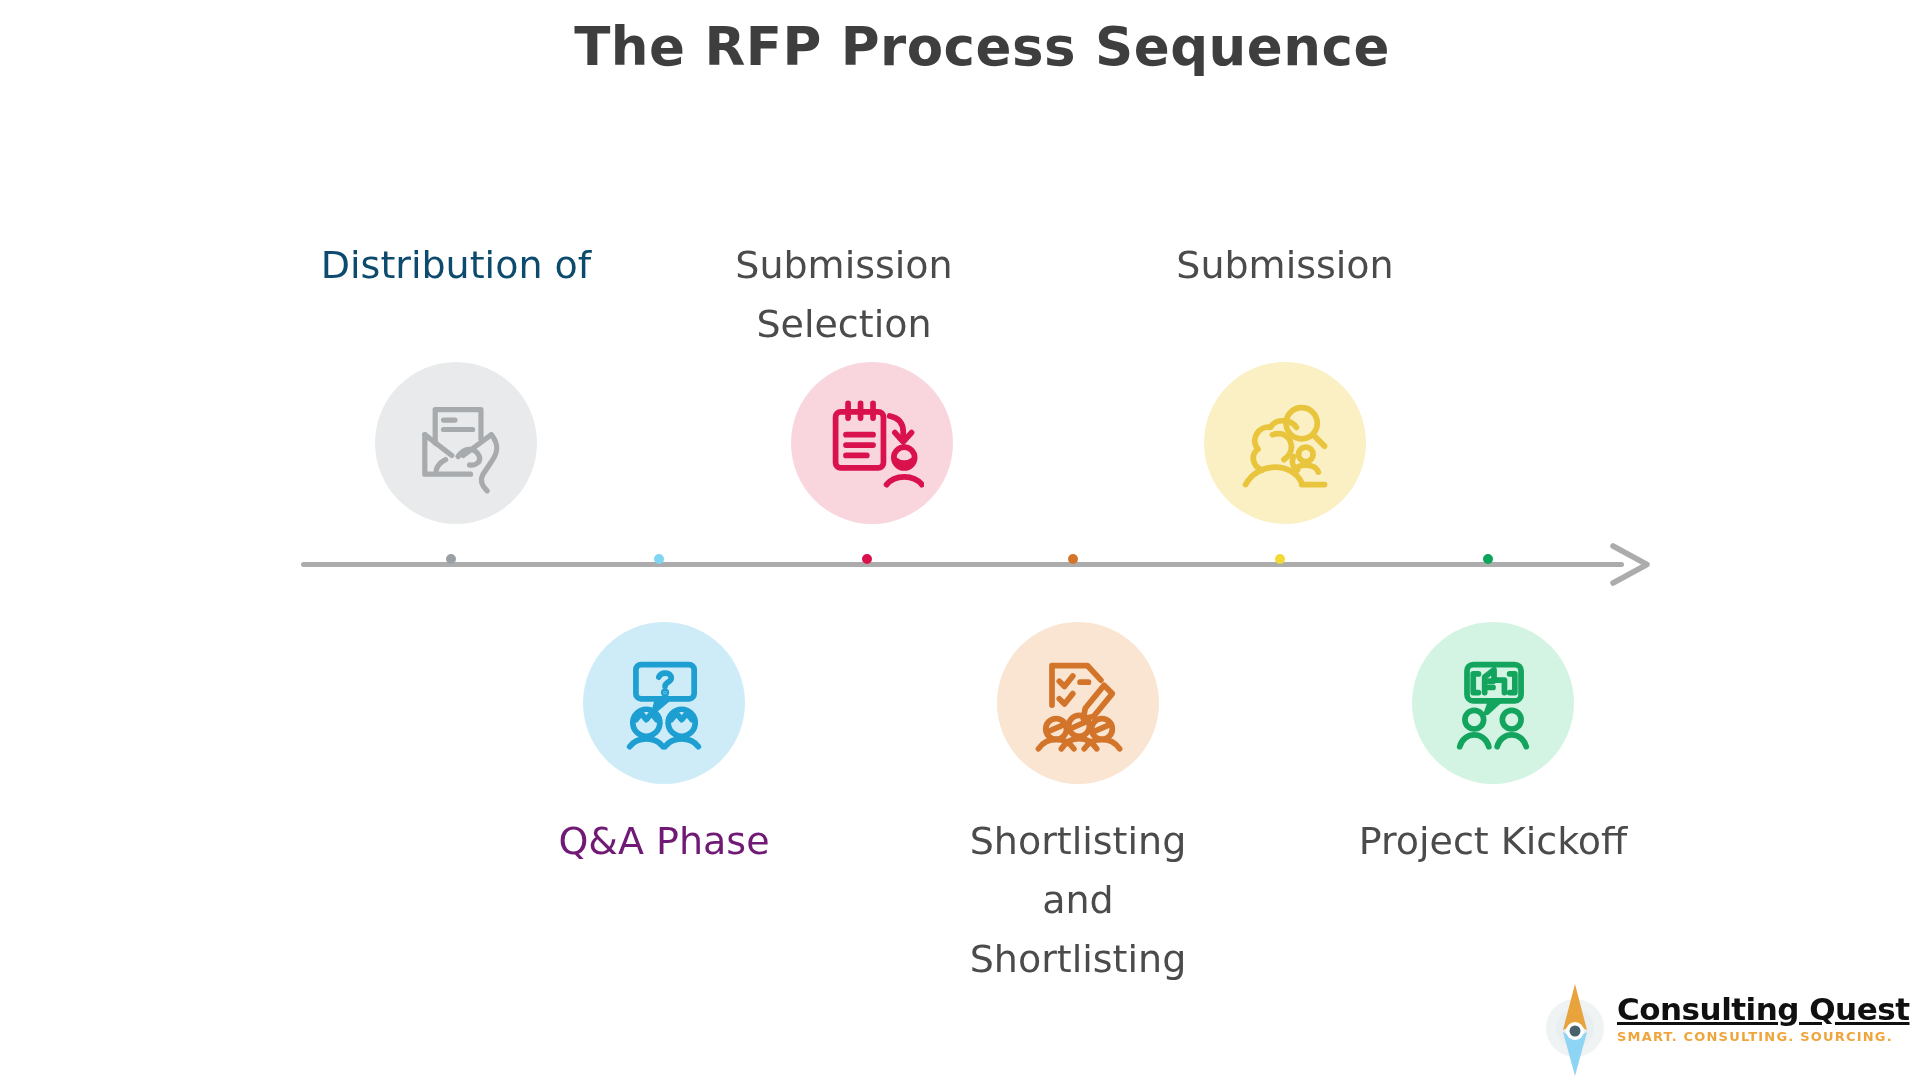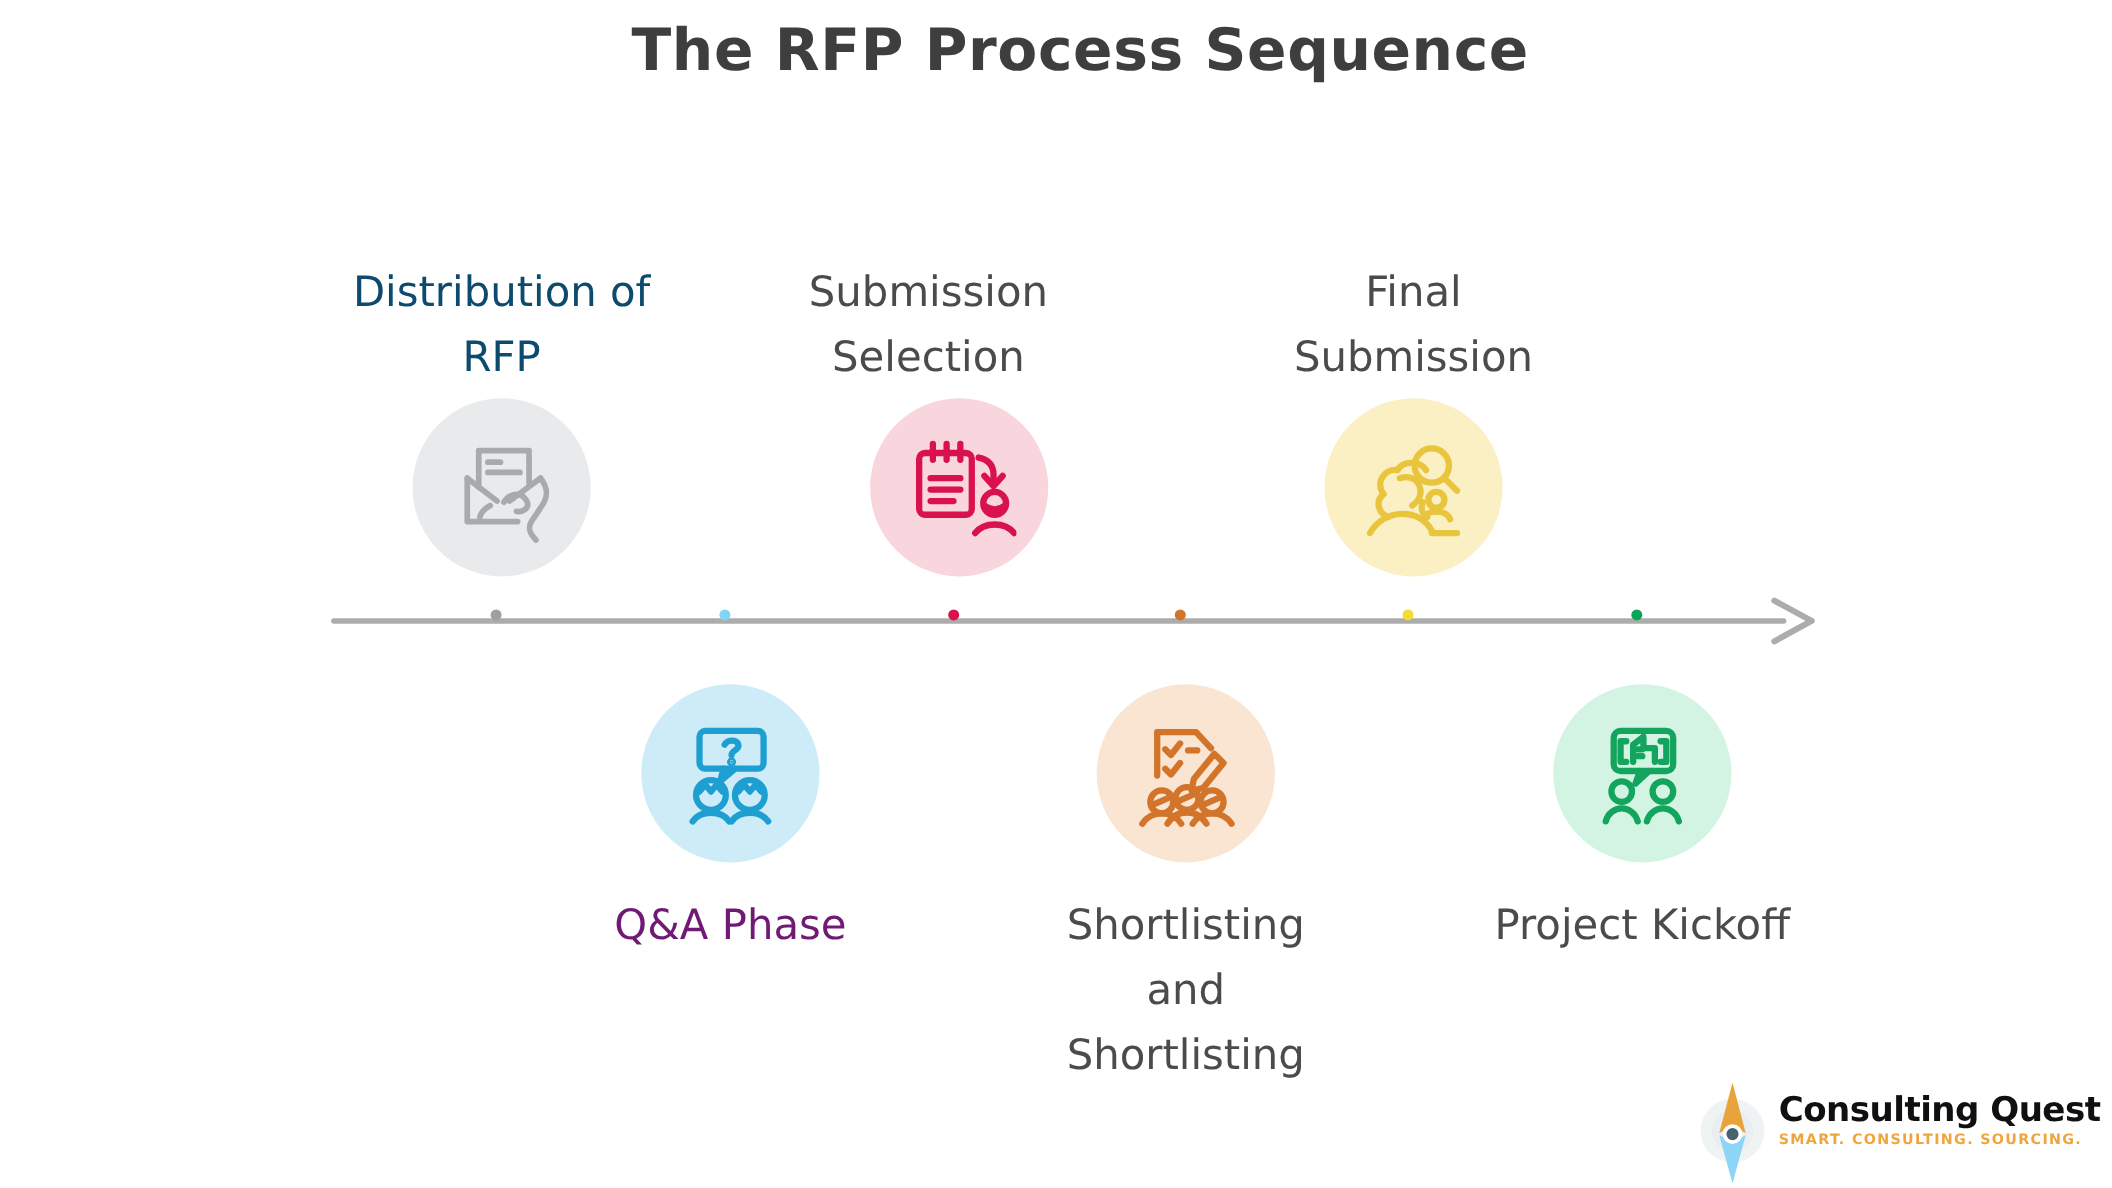--- a/index.html
+++ b/index.html
@@ -37,21 +37,21 @@
   }
   .step-label span { display:block; }
   .row-top .step-label { top:236px; }
   .row-bottom .step-label { top:812px; }
   .col-1 .step-label{left:256px} .col-2 .step-label{left:464px} .col-3 .step-label{left:644px}
   .col-4 .step-label{left:878px} .col-5 .step-label{left:1085px} .col-6 .step-label{left:1293px}
   .icon-svg { display:block; }
   
   .logo { position:absolute; left:1545px; top:982px; display:flex; align-items:flex-start; }
   .logo-text { margin-left:12px; padding-top:10px; }
-  .logo-name { font-size:31px; font-weight:800; letter-spacing:-0.5px; line-height:1.1; }
+  .logo-name { font-size:31px; font-weight:800; letter-spacing:-0.5px; line-height:1.1;text-decoration:underline; }
   .logo-tagline { font-size:13px; font-weight:700; letter-spacing:1.2px; text-align:left; margin-top:3px; }
 </style>
 </head>
 <body>
 
 <div class="canvas">
 
   <h1 class="title" style="color: rgb(62, 62, 62);">The RFP Process Sequence</h1>
 
   <div class="tl-line" style="background-color: rgb(172, 172, 172);"></div>
@@ -62,21 +62,20 @@
   <div class="dot dot-1" style="border-color: rgb(155, 160, 164);"></div>
   <div class="dot dot-2" style="border-color: rgb(128, 213, 242);"></div>
   <div class="dot dot-3" style="border-color: rgb(217, 17, 76);"></div>
   <div class="dot dot-4" style="border-color: rgb(211, 116, 43);"></div>
   <div class="dot dot-5" style="border-color: rgb(241, 220, 53);"></div>
   <div class="dot dot-6" style="border-color: rgb(10, 164, 90);"></div>
 
   <div class="step col-1 row-top">
     <div class="step-label" style="color: #0c4a6e;">
       <span>Distribution of</span>
-      <span>RFP</span>
     </div>
     <div class="circle" style="background-color: rgb(233, 234, 235);">
       <svg class="icon-svg" width="104" height="104" viewBox="0 0 100 100" fill="none" stroke="currentColor" stroke-width="5" stroke-linecap="round" stroke-linejoin="round" style="color: rgb(167, 171, 174);">
         <path d="M30 50 V18 H74 V46"></path>
         <path d="M38 28 h11"></path>
         <path d="M38 37 h28"></path>
         <path d="M20 42 V80 H64"></path>
         <path d="M20 42 L46 62"></path>
         <path d="M84 42 L57 62"></path>
         <path d="M84 42 c8 10 6 18 0 26 l-8 12 c-4 7 0 12 4 16"></path>
@@ -146,21 +145,20 @@
     </div>
     <div class="step-label" style="color: rgb(75, 75, 75);">
       <span>Shortlisting</span>
       <span>and</span>
       <span>Shortlisting</span>
     </div>
   </div>
 
   <div class="step col-5 row-top">
     <div class="step-label" style="color: rgb(75, 75, 75);">
-      <span>Final</span>
       <span>Submission</span>
     </div>
     <div class="circle" style="background-color: rgb(250, 240, 195);">
       <svg class="icon-svg" width="104" height="104" viewBox="0 0 100 100" fill="none" stroke="currentColor" stroke-width="5.5" stroke-linecap="round" stroke-linejoin="round" style="color: rgb(233, 196, 61);">
         <circle cx="66" cy="31" r="15"></circle>
         <path d="M77 42 l11 11"></path>
         <path d="M28 76 c-10 -4 -11 -15 -4 -20 c-8 -10 1 -23 12 -21 c5 -9 20 -8 25 0"></path>
         <path d="M38 42 c10 -3 17 2 18 10 c1 6 -3 11 -7 14"></path>
         <path d="M12 90 c12 -22 44 -22 54 -2"></path>
         <circle cx="70" cy="61" r="7"></circle>

